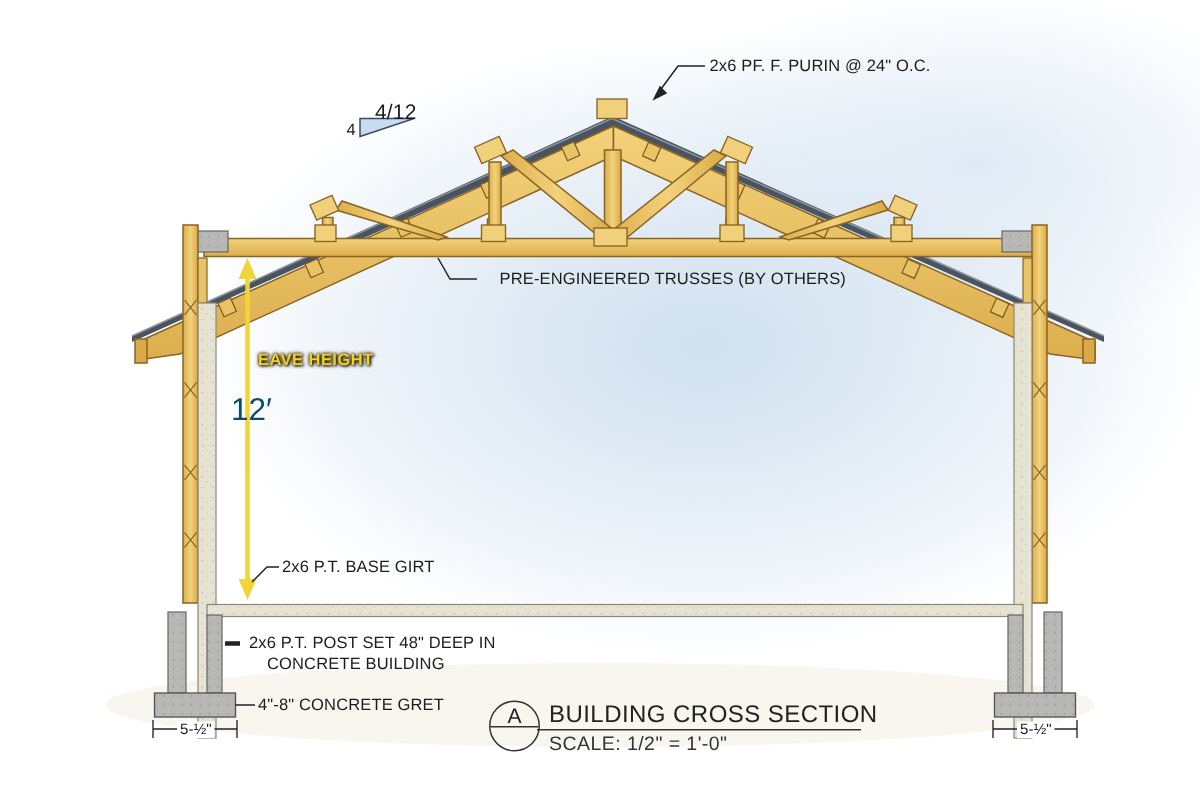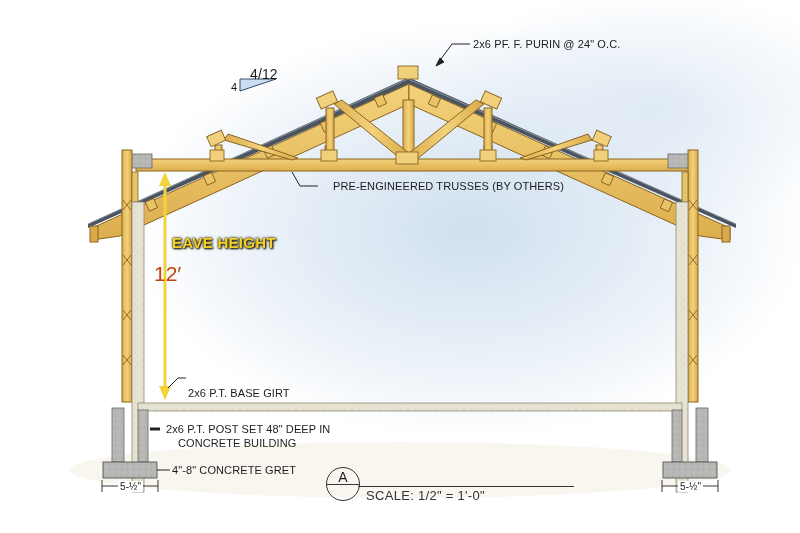--- a/index.html
+++ b/index.html
@@ -15,26 +15,26 @@
         radial-gradient(ellipse 420px 260px at 470px 230px, rgba(205,222,238,0.95), rgba(225,235,245,0.6) 55%, rgba(255,255,255,0) 80%),
         radial-gradient(ellipse 300px 160px at 650px 110px, rgba(210,225,240,0.7), rgba(255,255,255,0) 75%),
         #ffffff;
     }
     svg { position: absolute; left: 0; top: 0; }
     .lbl {
       position: absolute; color: #1c1c1c; font-size: 11px; letter-spacing: 0.1px;
       white-space: nowrap; font-family: "Liberation Sans", sans-serif;
     }
     .eave-label {
-      position: absolute; left: 172px; top: 234px; font-size: 15px; font-weight: bold;
+      position: absolute; left: 172px; top: 234px; font-size: 11px; font-weight: bold;
       color: #f2d22a; letter-spacing: 0.3px;
       text-shadow: 0 0 3px #3a3000, 0 0 2px #2a2200, 1px 1px 2px #000;
       font-family: "Liberation Sans", sans-serif;
     }
-    .dim-12 { position: absolute; left: 154px; top: 262px; font-size: 21px; color: #c2410c; font-family: "Liberation Sans", sans-serif; }
+    .dim-12 { position: absolute; left: 154px; top: 262px; font-size: 21px; color: #0c4a6e; font-family: "Liberation Sans", sans-serif; }
     .title-main { position: absolute; left: 366px; top: 468px; font-size: 16px; color: #222; letter-spacing: 0.3px; }
     .title-scale { position: absolute; left: 366px; top: 488px; font-size: 13px; color: #333; letter-spacing: 0.3px; }
     .title-circle {
       position: absolute; left: 326px; top: 467px; width: 34px; height: 34px;
       border: 1.2px solid #333; border-radius: 50%; box-sizing: border-box;
     }
     .title-circle .letter { position: absolute; left: 0; top: 1px; width: 32px; text-align: center; font-size: 14px; color: #222; }
     .title-circle .mid { position: absolute; left: 0; top: 16px; width: 32px; border-top: 1px solid #333; }
     .title-underline { position: absolute; left: 358px; top: 486px; width: 216px; border-top: 1.2px solid #333; }
   </style>
@@ -196,27 +196,28 @@
   </svg>
 
   <div class="lbl" style="left:473px; top:38px;">2x6 PF. F. PURIN @ 24" O.C.</div>
   <div class="lbl" style="left:250px; top:66px; font-size:14px;">4/12</div>
   <div class="lbl" style="left:231px; top:81px; font-size:11px;">4</div>
   <div class="lbl" style="left:321px; top:180px;padding-left:12px;">PRE-ENGINEERED TRUSSES (BY OTHERS)</div>
 
   <div class="eave-label">EAVE HEIGHT</div>
   <div class="dim-12">12′</div>
 
-  <div class="lbl" style="left:188px; top:387px;">2x6 P.T. BASE GIRT</div>
+  <div class="lbl" style="left:188px; top:372px;">2x6 P.T. BASE GIRT</div>
   <div class="lbl" style="left:166px; top:423px;">2x6 P.T. POST SET 48" DEEP IN</div>
   <div class="lbl" style="left:178px; top:437px;">CONCRETE BUILDING</div>
   <div class="lbl" style="left:172px; top:464px;">4"-8" CONCRETE GRET</div>
 
   <div class="lbl" style="left:118px; top:481px; font-size:10px; background:#fff; padding:0 2px;">5-½"</div>
   <div class="lbl" style="left:678px; top:481px; font-size:10px; background:#fff; padding:0 2px;">5-½"</div>
 
   <div class="title-circle">
     <div class="letter">A</div>
     <div class="mid"></div>
   </div>
+  <div class="title-main">BUILDING CROSS SECTION</div>
   <div class="title-underline"></div>
   <div class="title-scale">SCALE: 1/2" = 1'-0"</div>
 </div>
 
 </body></html>

